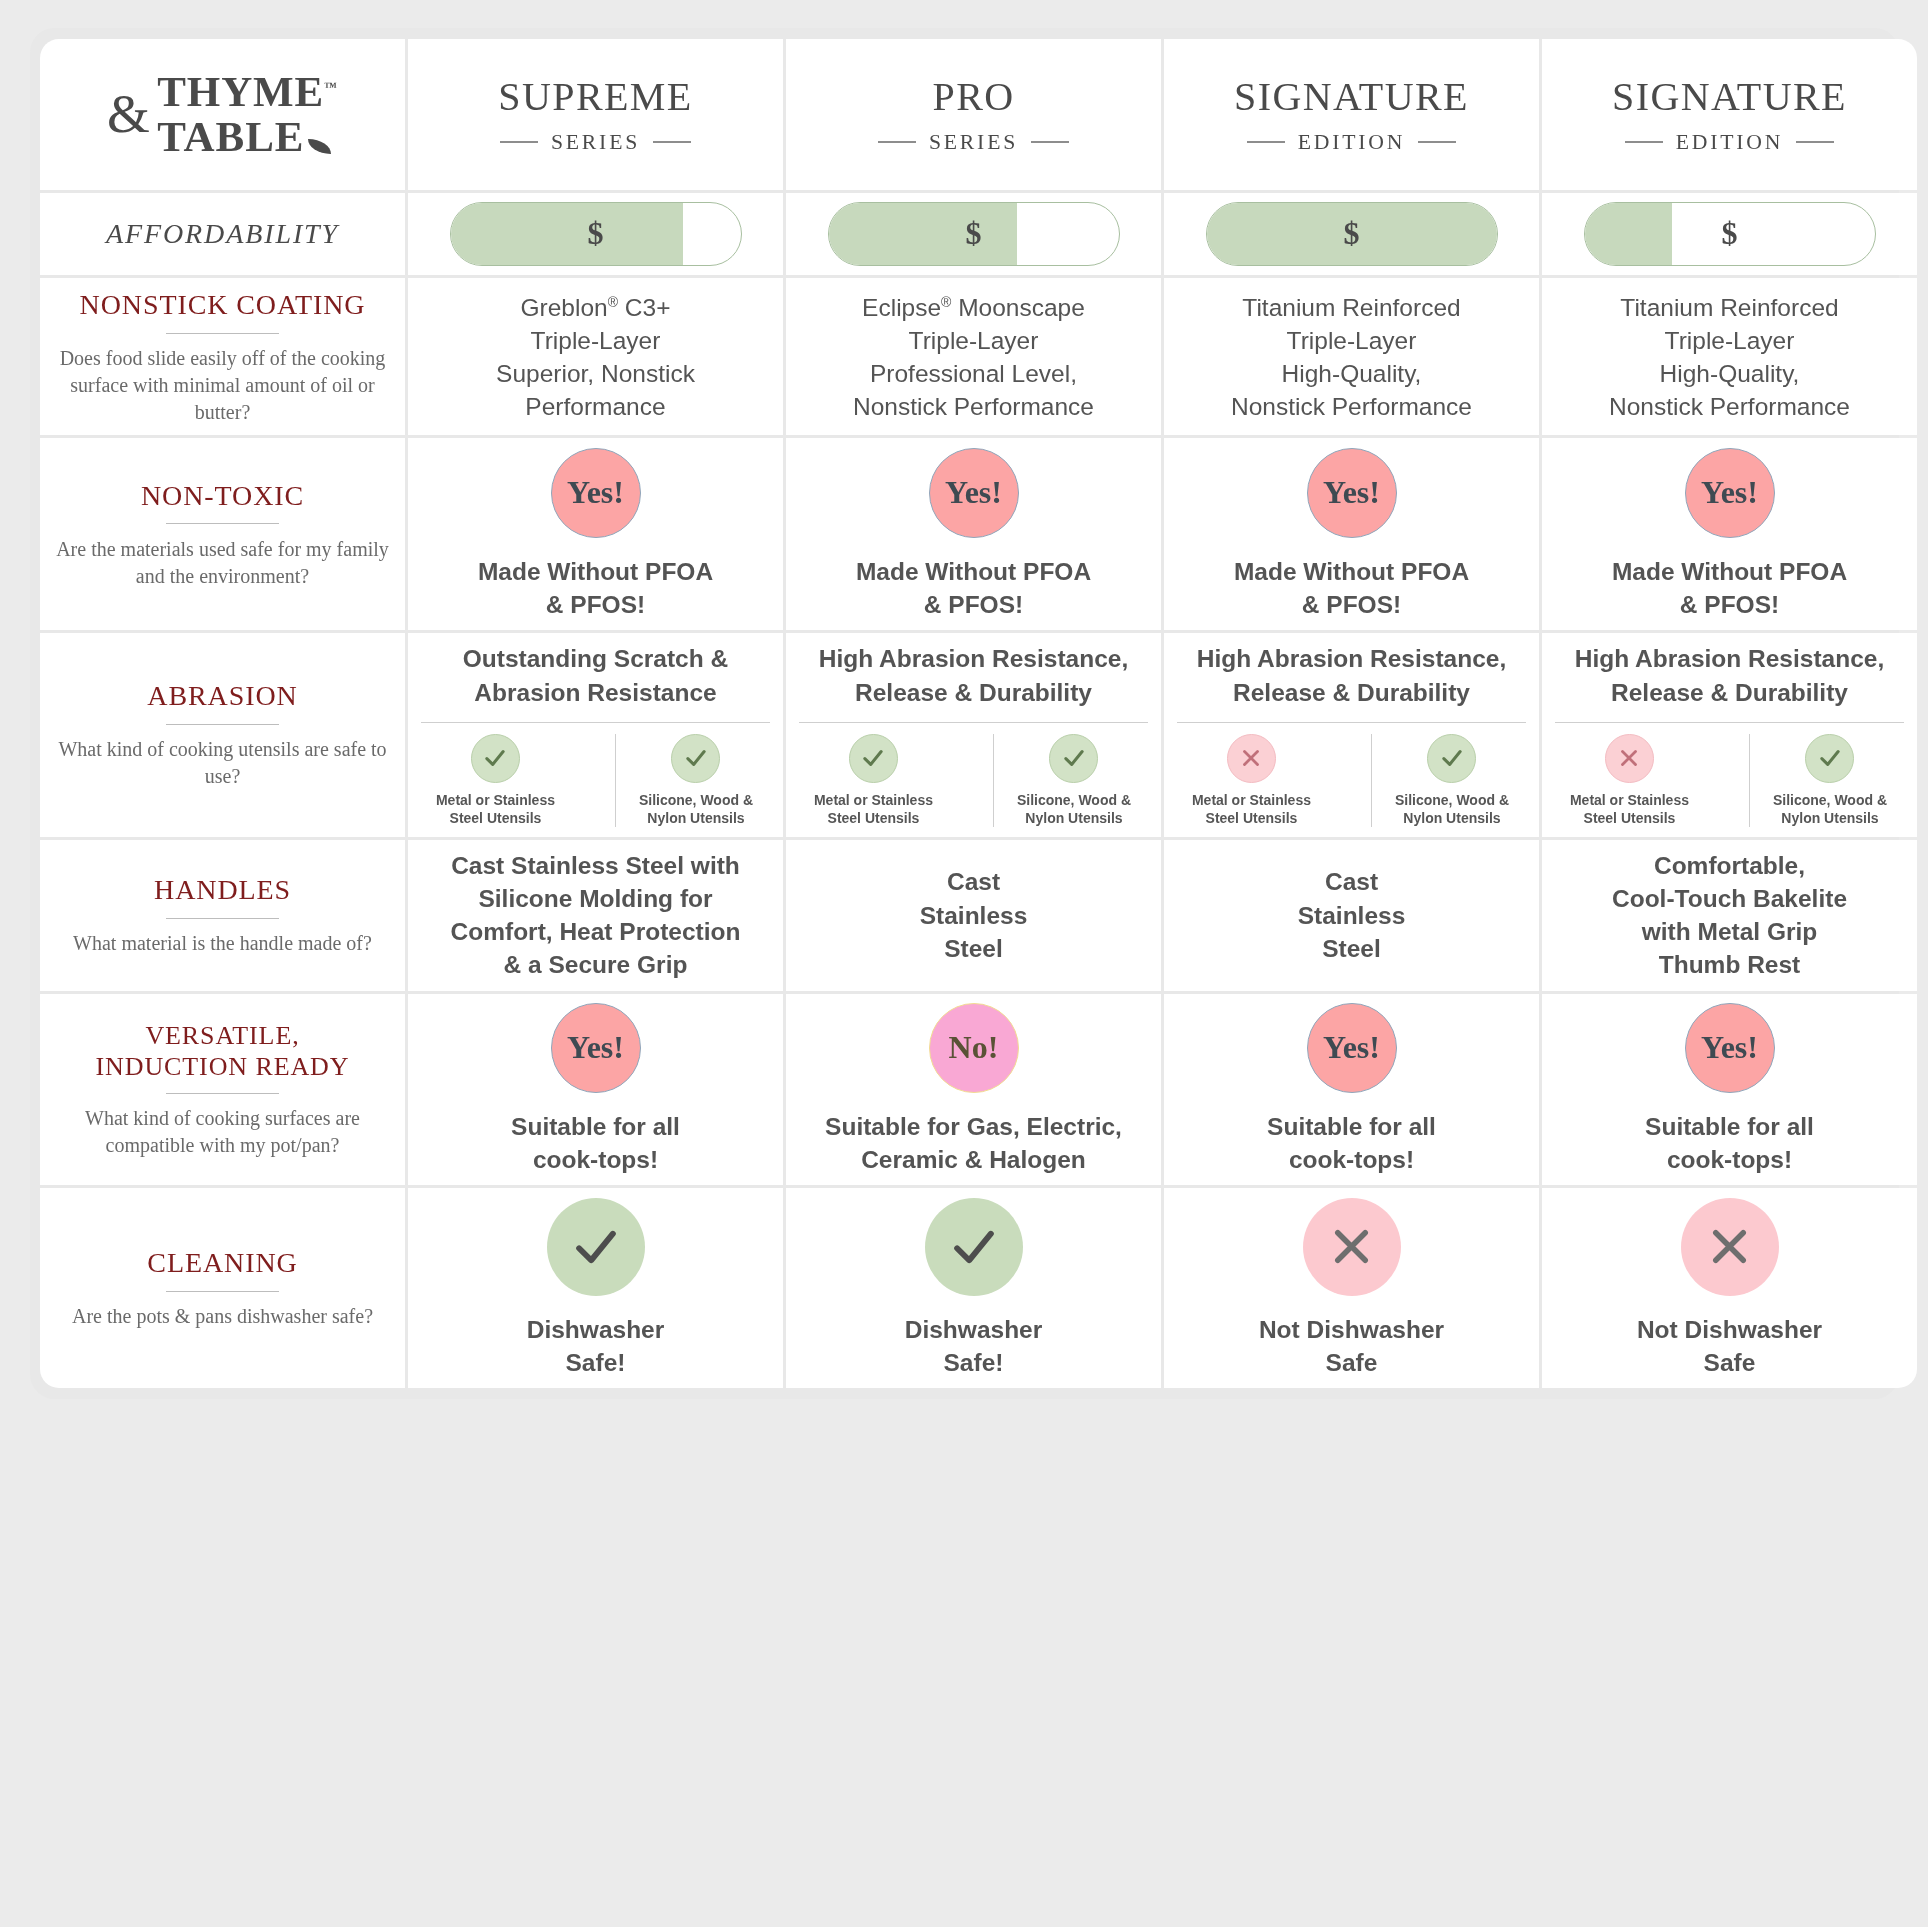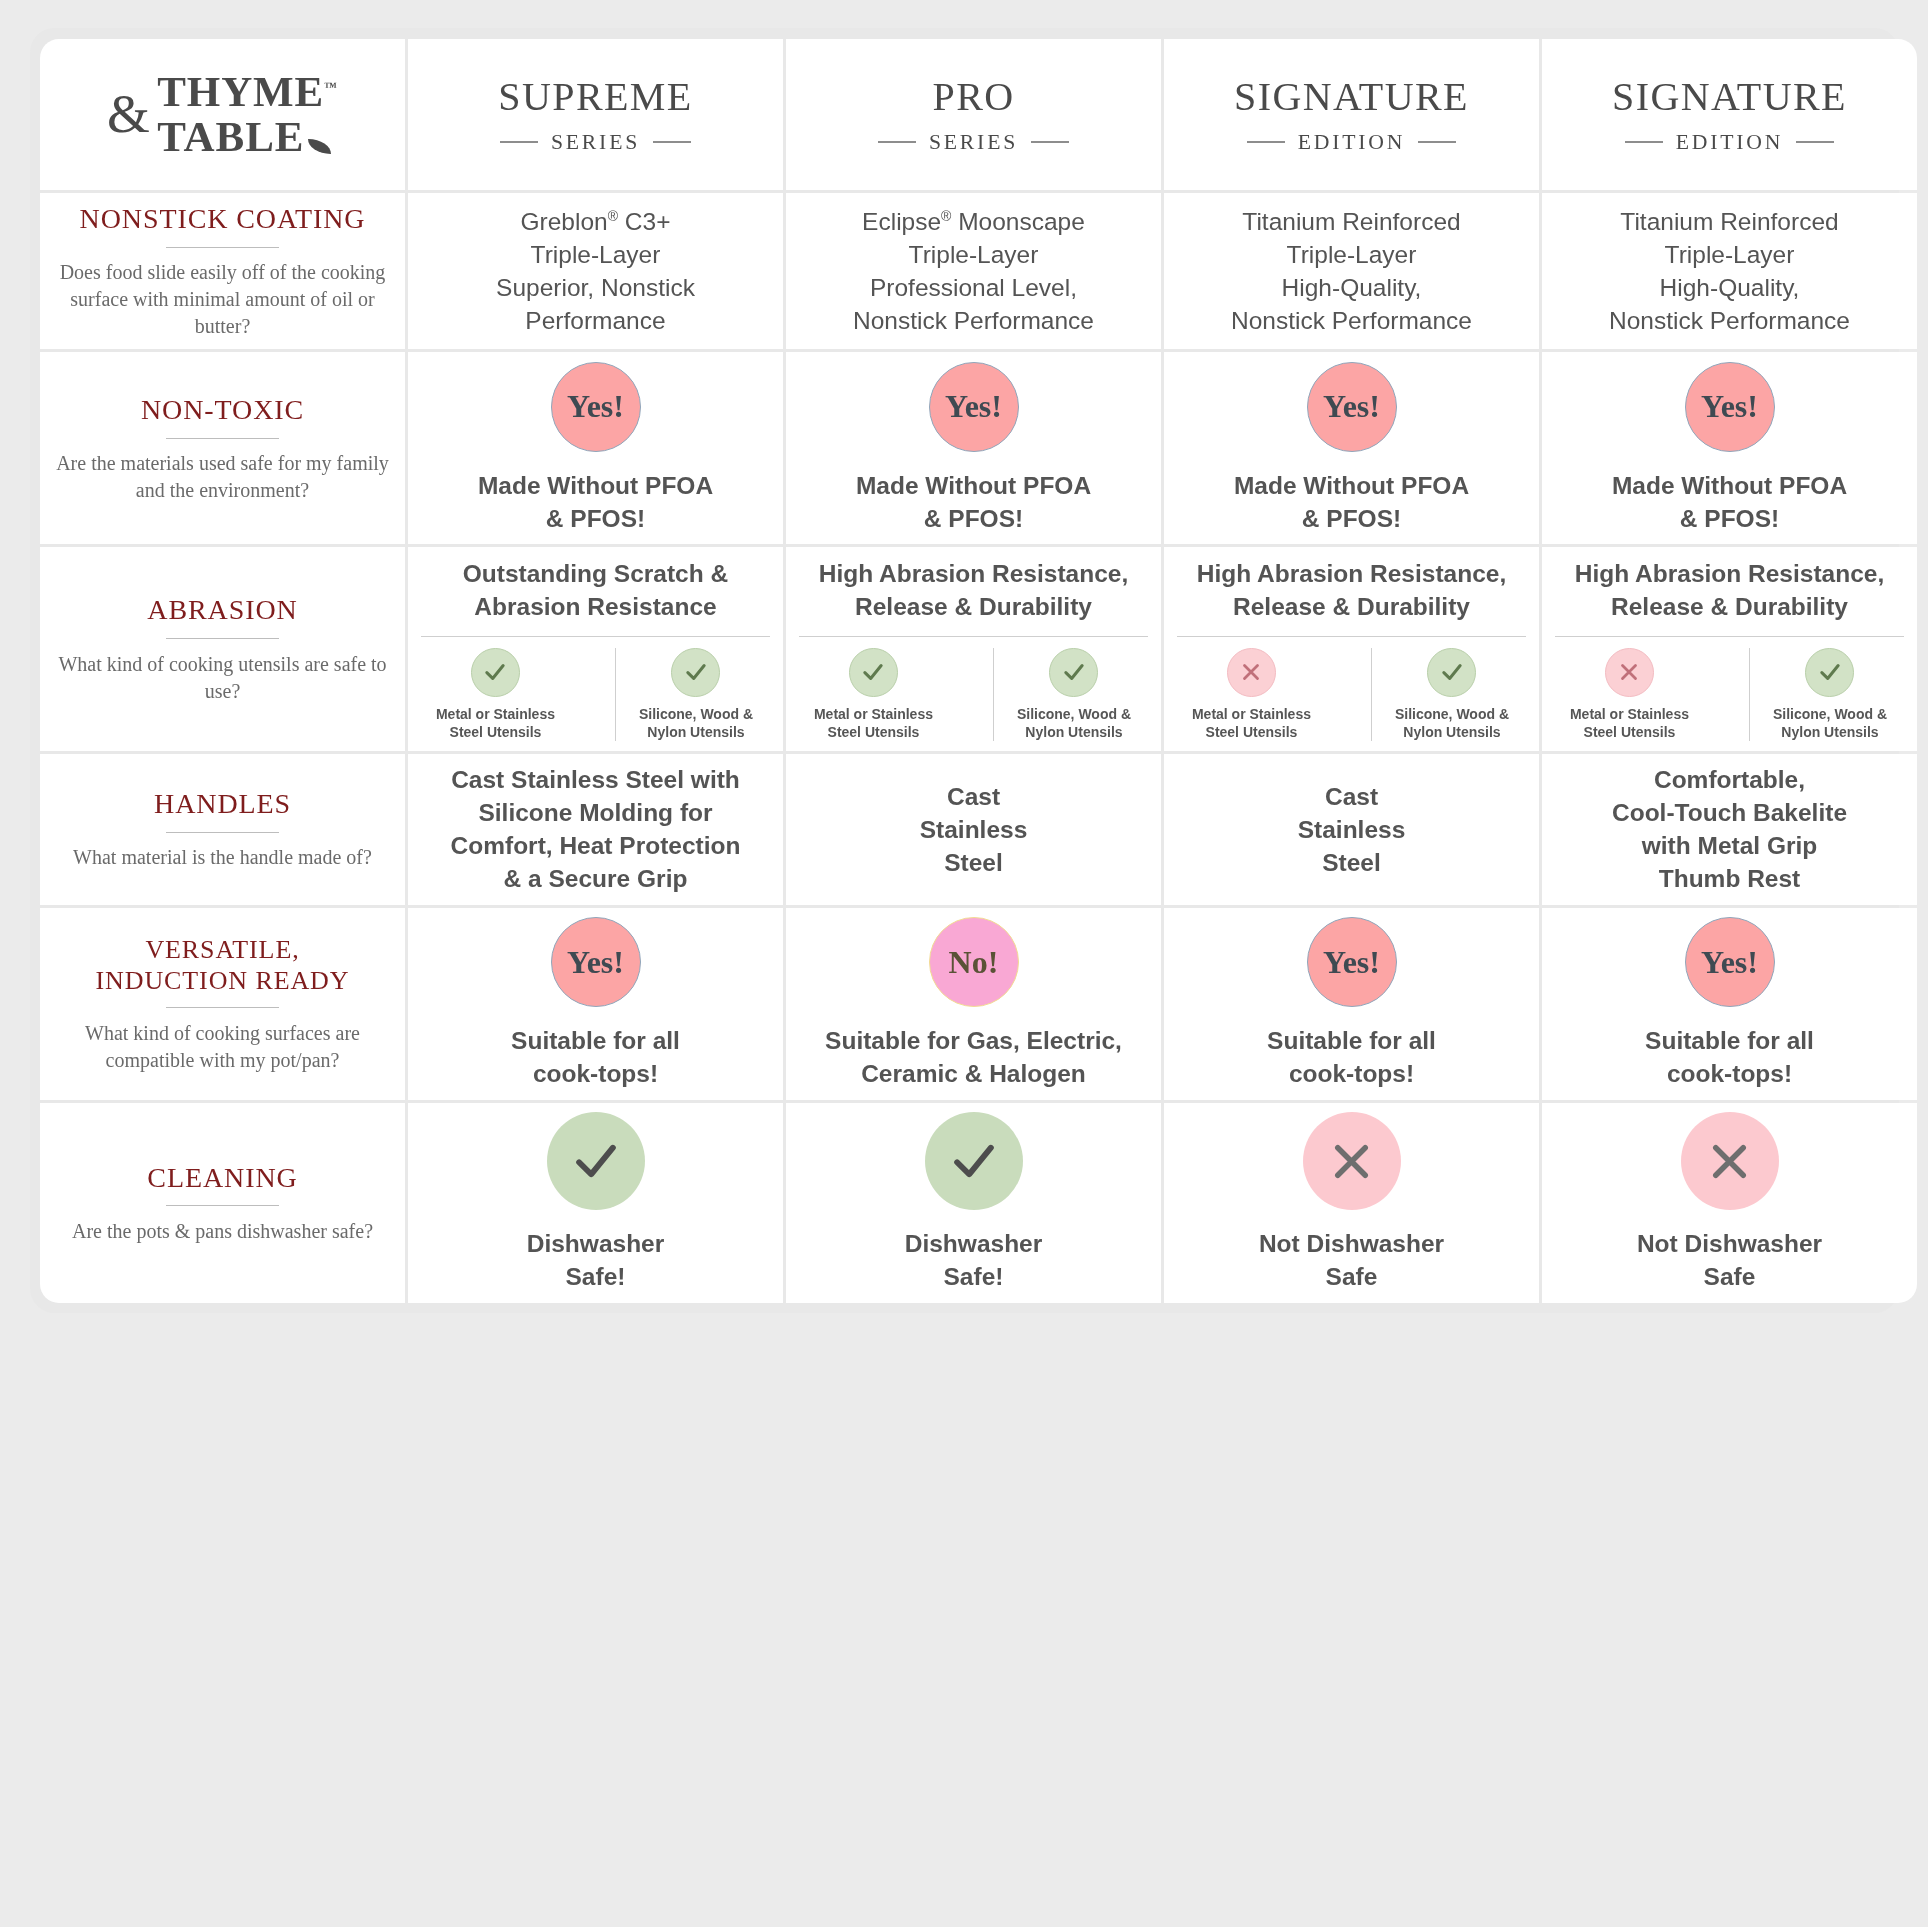--- a/index.html
+++ b/index.html
@@ -226,20 +226,49 @@
                   <span class="l2">TABLE<span class="leaf"></span></span>
                 </div>
               </div></div></td>
           <td class="prod-head"><span class="name">SUPREME</span><span class="sub"><i class="rule"></i>SERIES<i class="rule"></i></span></td>
           <td class="prod-head"><span class="name">PRO</span><span class="sub"><i class="rule"></i>SERIES<i class="rule"></i></span></td>
           <td class="prod-head"><span class="name">SIGNATURE</span><span class="sub"><i class="rule"></i>EDITION<i class="rule"></i></span></td>
           <td class="prod-head"><span class="name">SIGNATURE</span><span class="sub"><i class="rule"></i>EDITION<i class="rule"></i></span></td>
         </tr>
         <tr>
           <td class="rowlabel">
+            <div class="afford">AFFORDABILITY</div>
+          </td>
+          <td>
+            <div class="pill">
+              <div class="fill" style="width:80%"></div>
+              <div class="dollar">$</div>
+            </div>
+          </td>
+          <td>
+            <div class="pill">
+              <div class="fill" style="width:65%"></div>
+              <div class="dollar">$</div>
+            </div>
+          </td>
+          <td>
+            <div class="pill">
+              <div class="fill" style="width:100%"></div>
+              <div class="dollar">$</div>
+            </div>
+          </td>
+          <td>
+            <div class="pill">
+              <div class="fill" style="width:30%"></div>
+              <div class="dollar">$</div>
+            </div>
+          </td>
+        </tr>
+        <tr>
+          <td class="rowlabel">
             <div class="title">NONSTICK COATING</div>
             <div class="divider"></div>
             <div class="q">Does food slide easily off of the cooking surface with minimal amount of oil or butter?</div>
           </td>
           <td>
             <div class="celltext light">Greblon<sup>®</sup> C3+<br>Triple-Layer<br>Superior, Nonstick<br>Performance</div>
           </td>
           <td>
             <div class="celltext light">Eclipse<sup>®</sup> Moonscape<br>Triple-Layer<br>Professional Level,<br>Nonstick Performance</div>
           </td>

